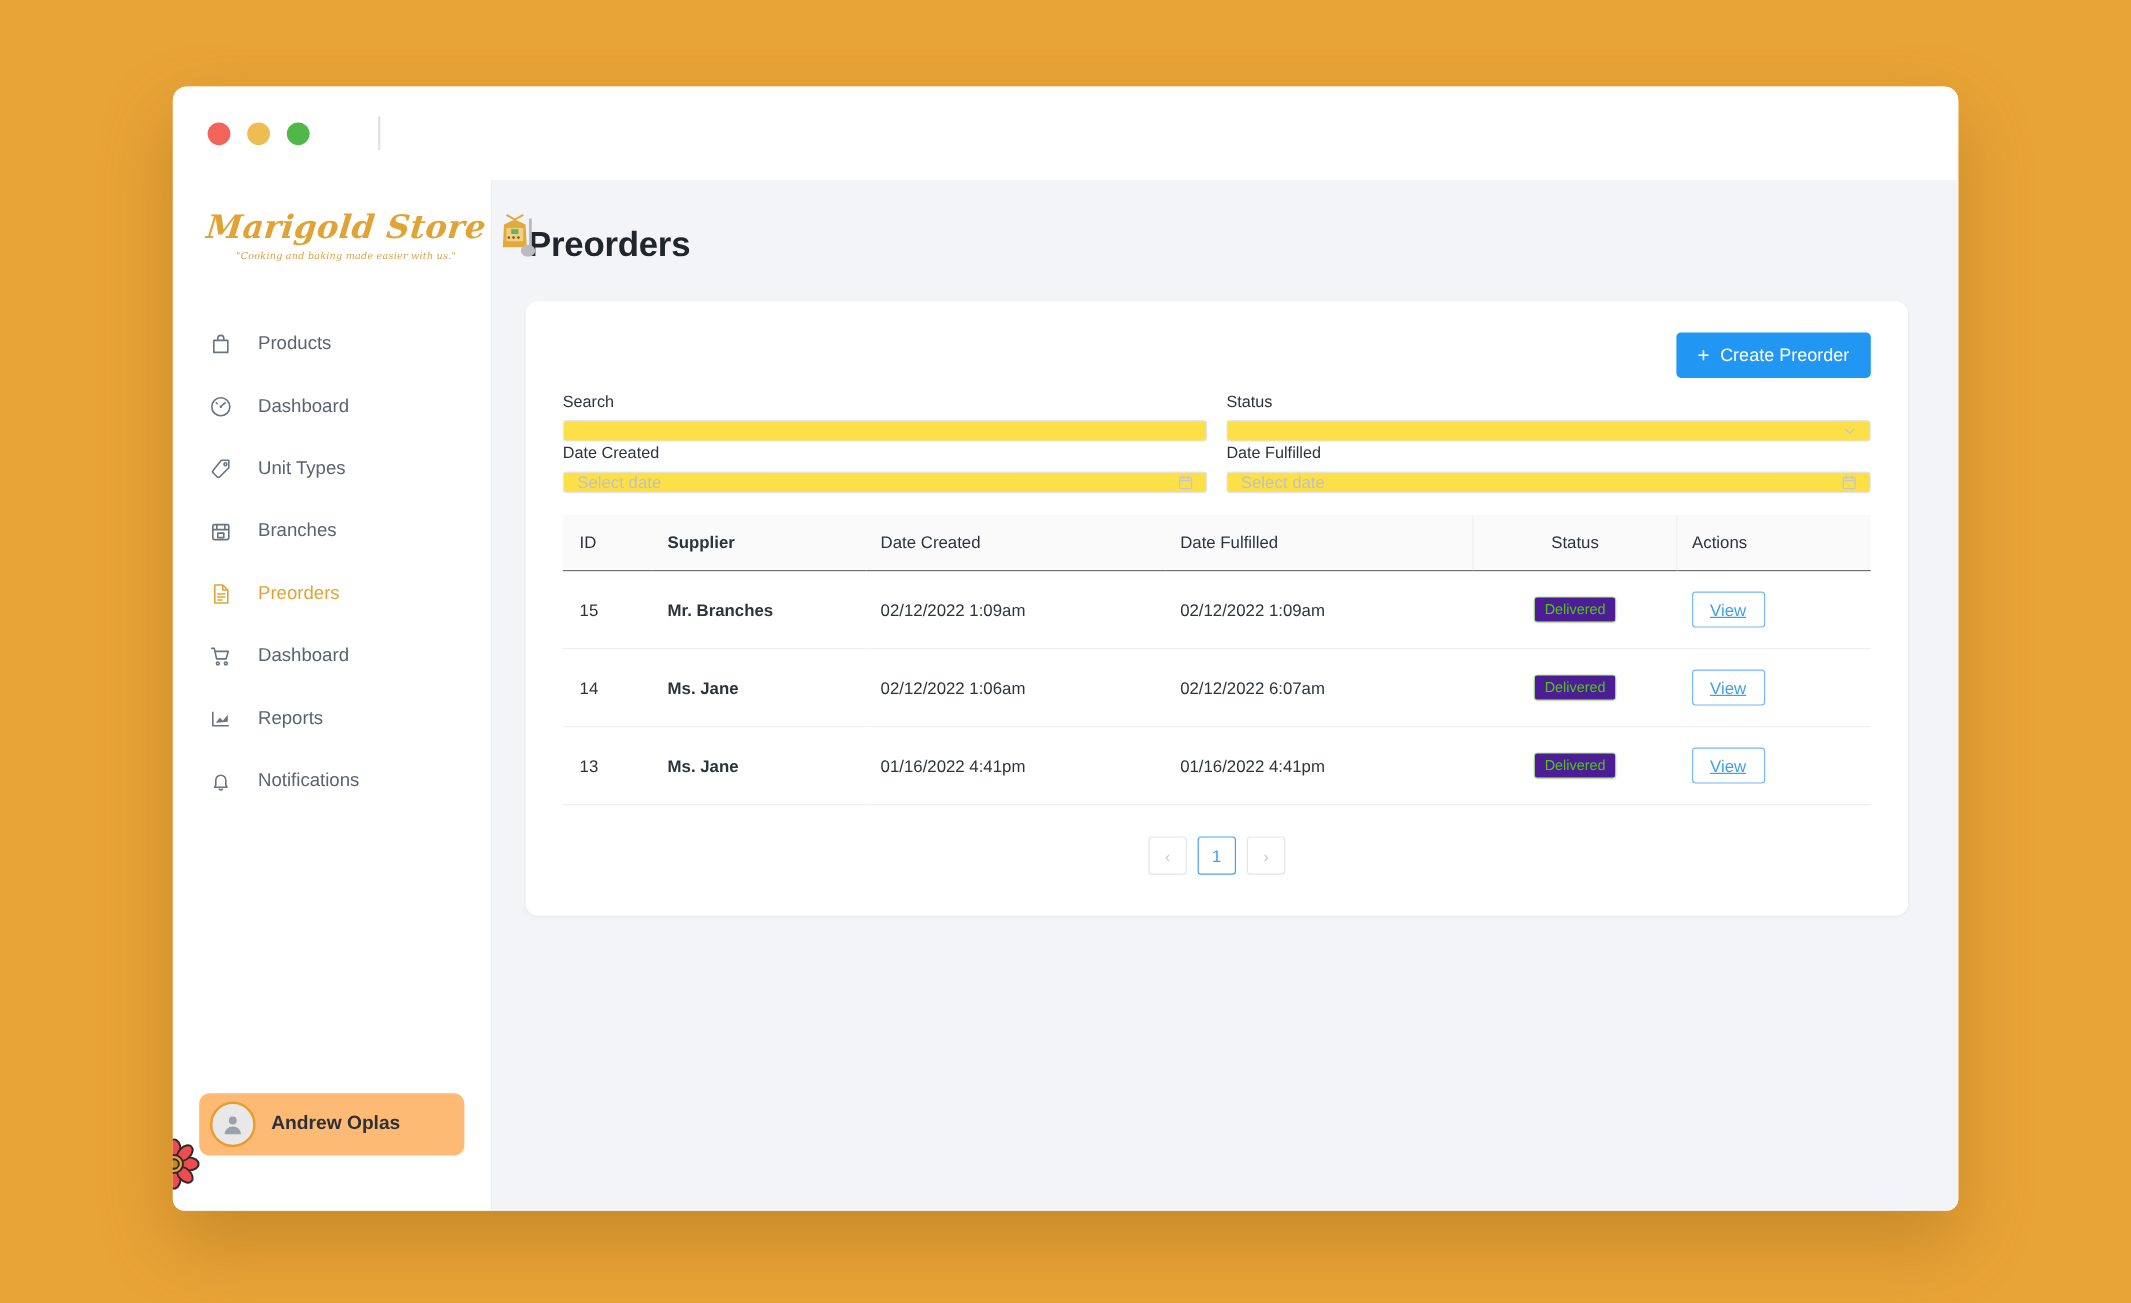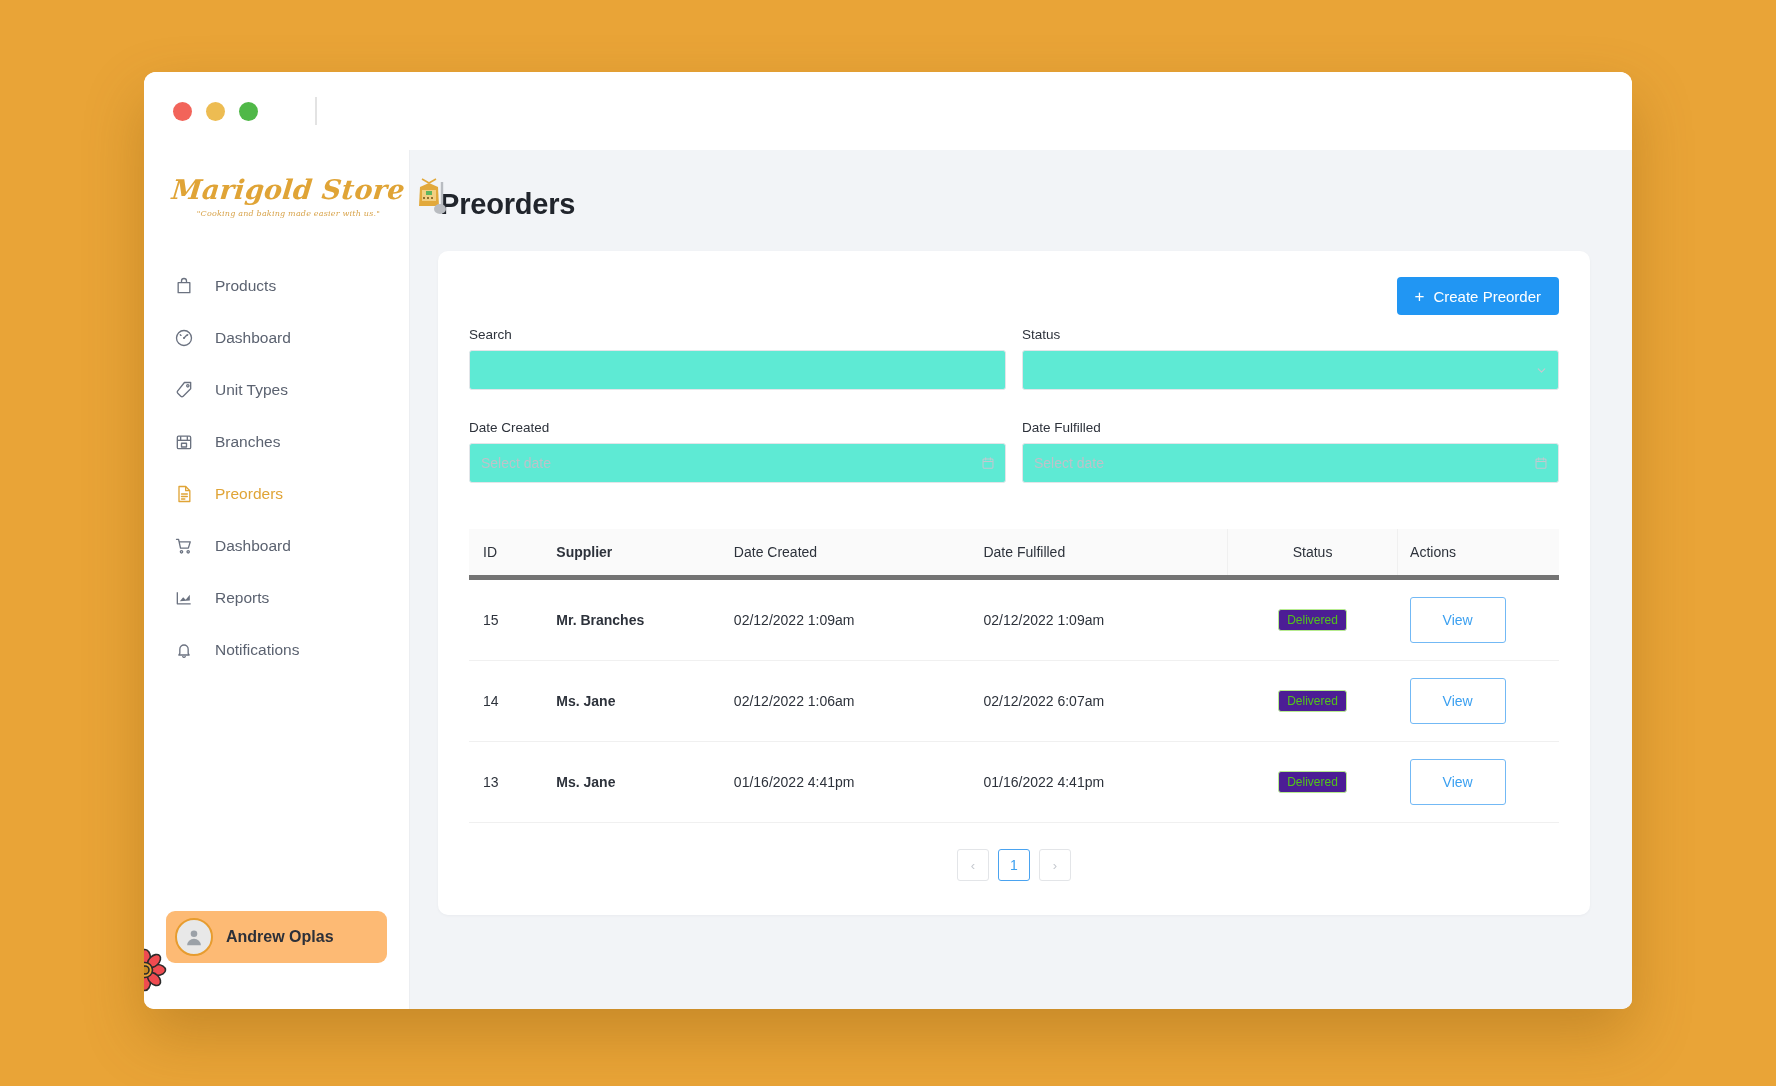--- a/index.html
+++ b/index.html
@@ -201,32 +201,32 @@
   }
   .btn-primary .plus { font-size: 17px; line-height: 1; }
 
   .filters {
     display: grid;
     grid-template-columns: 1fr 1fr;
     column-gap: 16px;
     row-gap: 2px;
     margin-top: 12px;
   }
-  .field { margin-bottom: 28px; }
+  .field { margin-bottom: 0; }
   .field-label {
     font-size: 13.5px;
     color: #2d323b;
     margin-bottom: 8px;
     display: block;
   }
   .field-control {
-    height: 40px;
+    height: 18px;
     border: 1px solid #e2e5e9;
     border-radius: 3px;
-    background: #5eead4;
+    background: #fde047;
     display: flex;
     align-items: center;
     padding: 0 11px;
     position: relative;
   }
   .field-control input {
     border: none;
     outline: none;
     width: 100%;
     height: 100%;
@@ -250,21 +250,21 @@
     border-collapse: collapse;
     margin-top: 18px;
   }
   thead th {
     background: #fafafa;
     text-align: left;
     font-weight: normal;
     font-size: 14px;
     color: #2d323b;
     padding: 15px 12px;
-    border-bottom: 5px solid #737373;
+    border-bottom: 1px solid #737373;
   }
   thead th.col-status,
   thead th.col-actions { border-left: 1px solid #f0f0f0; }
   tbody td {
     font-size: 14px;
     color: #2d323b;
     padding: 17px 12px;
     border-bottom: 1px solid #f0f0f0;
   }
   tbody tr:last-child td { border-bottom: 1px solid #f0f0f0; }
@@ -284,26 +284,27 @@
     font-size: 12px;
     line-height: 18px;
     padding: 1px 8px;
     border-radius: 3px;
   }
   .btn-view {
     background: #ffffff;
     border: 1px solid #73b9f5;
     color: #3ba0f0;
     border-radius: 3px;
-    height: 46px;
+    height: 30px;
     min-width: 61px;
-    padding: 0 32px;
+    padding: 0 14px;
     font-size: 14px;
     font-family: "Liberation Sans", sans-serif;
     cursor: pointer;
+    text-decoration: underline;
   }
 
   
   .pagination {
     display: flex;
     justify-content: center;
     align-items: center;
     gap: 9px;
     margin-top: 26px;
   }

